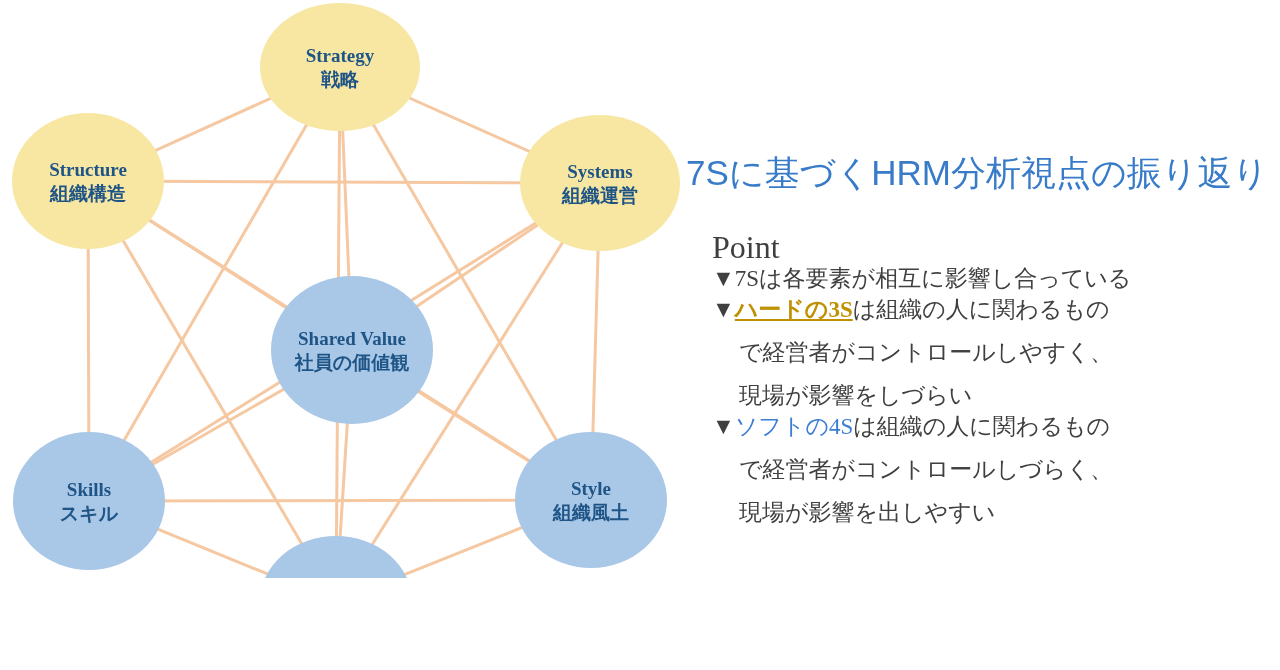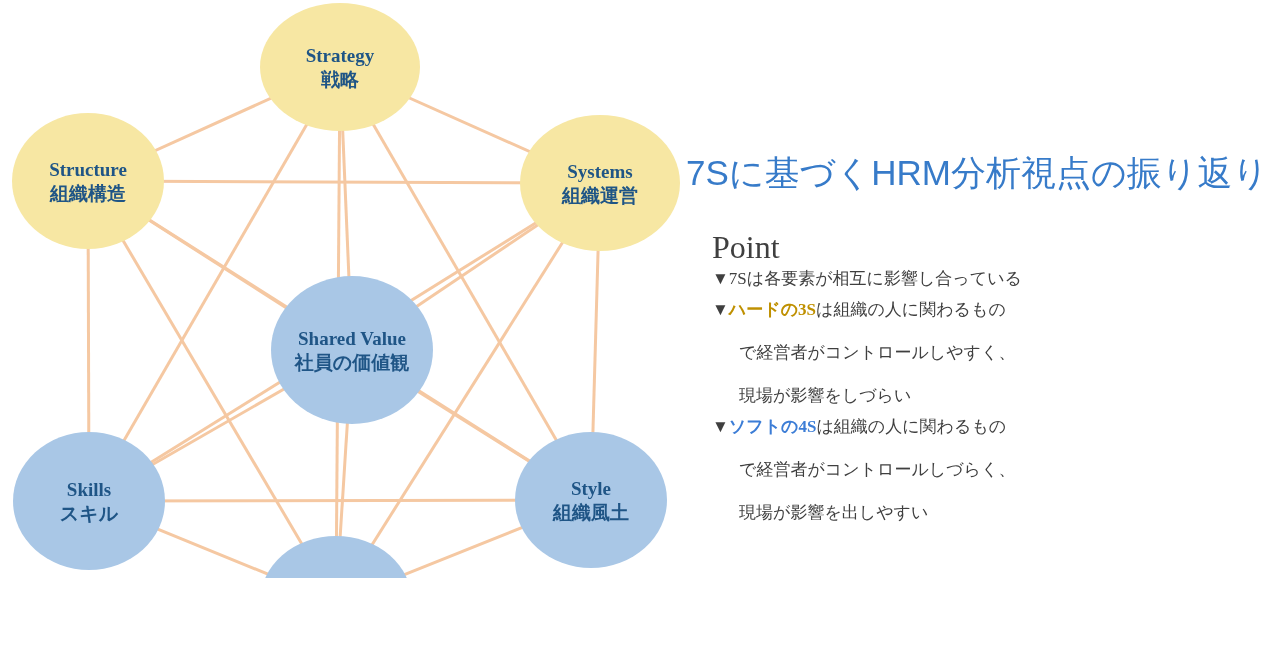--- a/index.html
+++ b/index.html
@@ -37,25 +37,25 @@
   .point-block{
     position:absolute;left:712px;top:231px;width:560px;
     font-family:"Liberation Serif",sans-serif;
     color:var(--body-text);
   }
   .point-heading{
     font-size:32px;line-height:32px;
     font-family:"Liberation Serif",sans-serif;
   }
   .point-line{
-    font-size:17px;line-height:31px;white-space:nowrap;
+    font-size:23px;line-height:31px;white-space:nowrap;
   }
   .point-line.indent{padding-left:27px;margin-top:12px;}
-  .seg-hard{color:var(--hard-gold);font-weight:bold;}
-  .seg-soft{color:var(--soft-blue);font-weight:bold;}
+  .seg-hard{color:var(--hard-gold);font-weight:bold;text-decoration:underline;}
+  .seg-soft{color:var(--soft-blue);font-weight:normal;}
 </style>
 </head>
 <body>
 
 <div class="stage">
 
   <svg class="diagram-svg" width="700" height="670" viewBox="0 0 700 670">
       <line x1="340" y1="67" x2="88" y2="181" stroke="#F5C8A2" stroke-width="3"></line>
       <line x1="340" y1="67" x2="600" y2="183" stroke="#F5C8A2" stroke-width="3"></line>
       <line x1="340" y1="67" x2="352" y2="350" stroke="#F5C8A2" stroke-width="3"></line>

